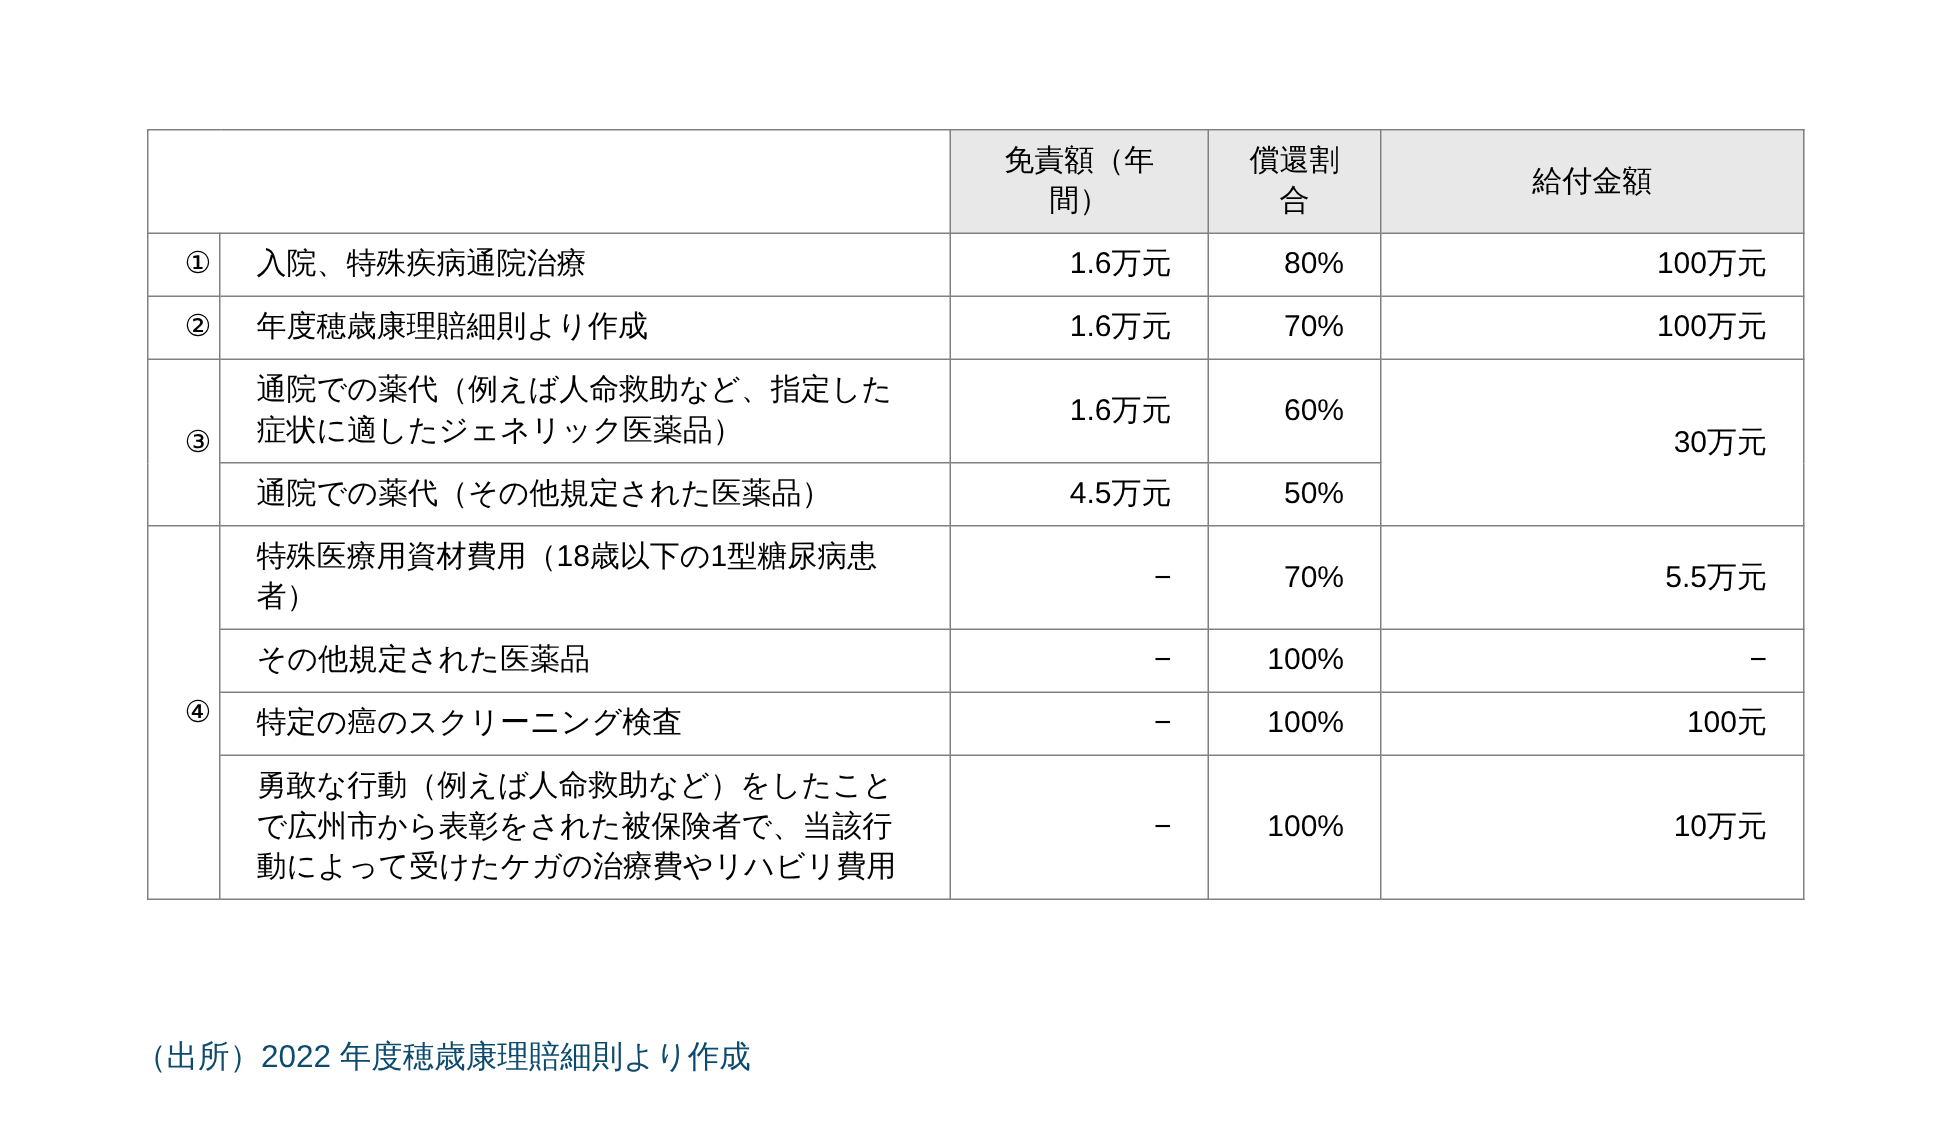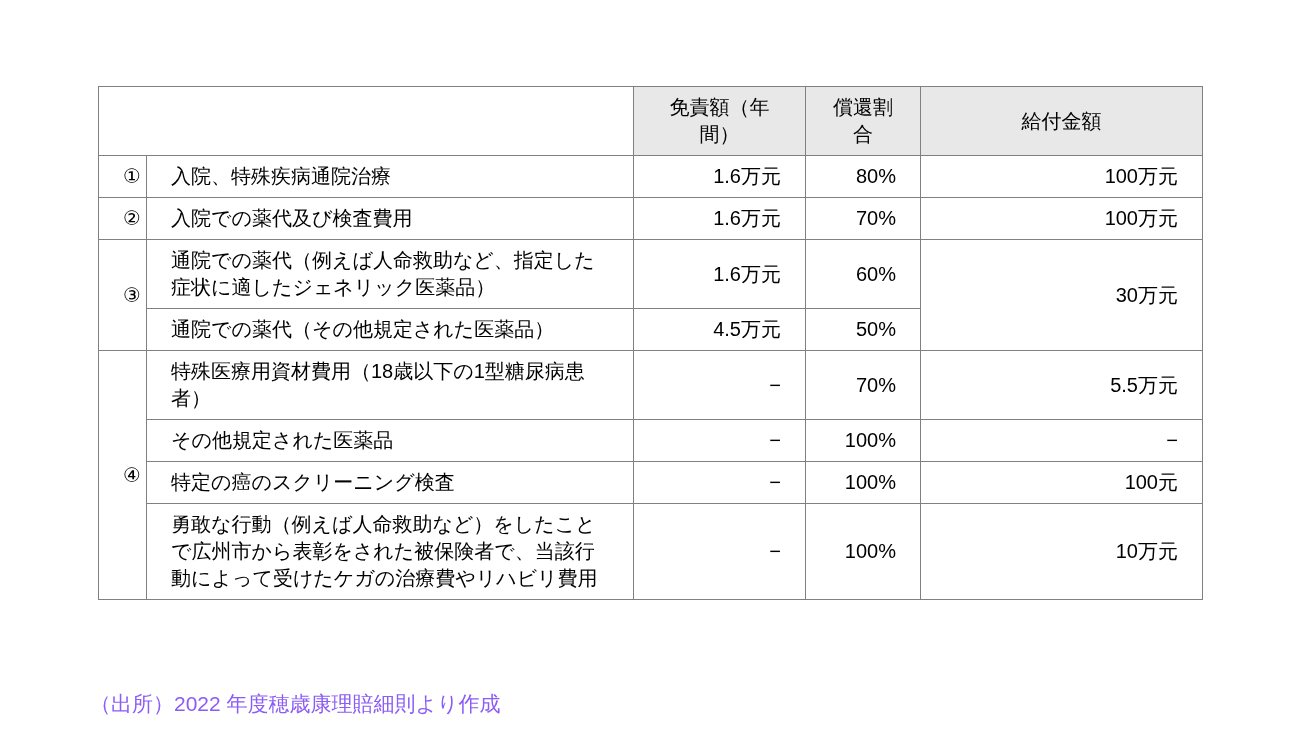--- a/index.html
+++ b/index.html
@@ -83,21 +83,21 @@
   }
   td.ctr {
     text-align: right;
     font-size: 20px;
   }
   .source {
     position: absolute;
     left: 90px;
     top: 690px;
     font-size: 21px;
-    color: #8b5cf6;
+    color: #0c4a6e;
     white-space: nowrap;
   }
 </style>
 </head>
 <body>
 
 <div class="page">
 
 
   <div class="table-wrap">
@@ -122,21 +122,21 @@
         <tr>
           <td class="num">①</td>
           <td class="desc">入院、特殊疾病通院治療</td>
           <td class="ctr">1.6万元</td>
           <td class="ctr">80%</td>
           <td class="ctr">100万元</td>
         </tr>
 
         <tr>
           <td class="num">②</td>
-          <td class="desc">入院での薬代及び検査費用</td>
+          <td class="desc">年度穂歳康理賠細則より作成</td>
           <td class="ctr">1.6万元</td>
           <td class="ctr">70%</td>
           <td class="ctr">100万元</td>
         </tr>
 
         <tr>
           <td class="num" rowspan="2">③</td>
           <td class="desc">通院での薬代（例えば人命救助など、指定した症状に適したジェネリック医薬品）</td>
           <td class="ctr">1.6万元</td>
           <td class="ctr">60%</td>

